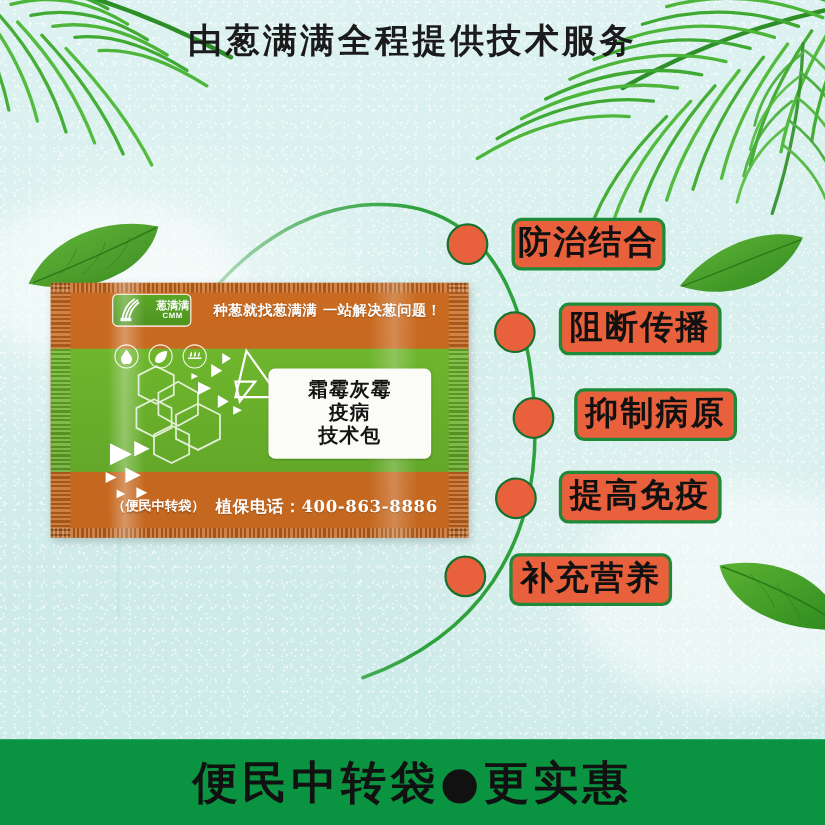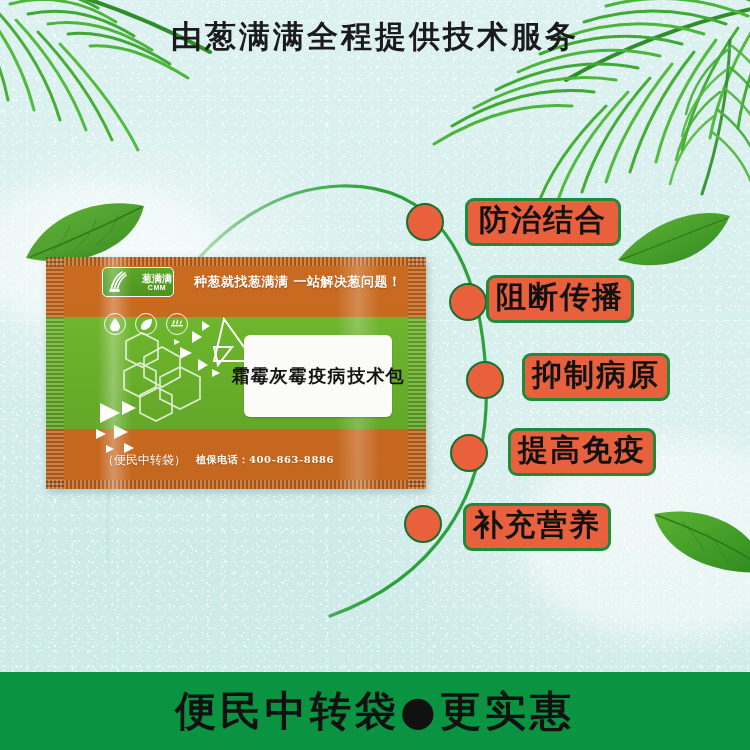--- a/index.html
+++ b/index.html
@@ -163,46 +163,46 @@
     display:flex; align-items:center; justify-content:center;
   }
   .hex-art { position:absolute; left:48px; top:70px; z-index:2; opacity:.95; }
   .tri-art  { position:absolute; left:120px; top:56px; z-index:2; }
   .tri-art2 { position:absolute; left:48px; top:142px; z-index:2; }
   .packet-name {
     position:absolute; right:34px; top:78px;
     width:148px; height:82px;
     background:#fbfbf7;
     border-radius:6px;
-    display:flex; align-items:center; justify-content:center;
+    display:flex; flex-direction:column; align-items:center; justify-content:center;
     gap:1px;
     z-index:3;
     box-shadow:0 1px 2px rgba(0,0,0,.18);
   }
   .packet-name span {
     font-family:"DejaVu Serif", serif;
     font-size:18px; font-weight:700; color:#141414; letter-spacing:1px;
     line-height:1.12;
     white-space:nowrap;
   }
   .packet-footer {
     position:absolute; left:0; right:0; bottom:16px; height:26px;
     display:flex; align-items:center;
     z-index:3;
   }
   .pf-left {
     position:absolute; left:56px;
     font-family:"DejaVu Serif", serif;
-    font-size:12px; font-weight:400; color:#fff; white-space:nowrap;
+    font-size:12px; font-weight:700; color:#fff; white-space:nowrap;
     text-shadow:0 1px 1px rgba(0,0,0,.22);
   }
   .pf-right {
     position:absolute; left:150px;
     font-family:"DejaVu Serif", serif;
-    font-size:10px; font-weight:700; color:#fff; white-space:nowrap;
+    font-size:15px; font-weight:700; color:#fff; white-space:nowrap;
     letter-spacing:.6px;
     text-shadow:0 1px 1px rgba(0,0,0,.22);
   }
   
   .footer-banner {
     position:absolute; left:0; bottom:0; width:750px; height:78px;
     background:#0a9441;
     z-index:7;
     display:flex; align-items:center; justify-content:center;
   }
@@ -366,24 +366,24 @@
   <div class="dot" style="left:406px; top:203px;"></div>
   <div class="dot" style="left:449px; top:283px;"></div>
   <div class="dot" style="left:466px; top:361px;"></div>
   <div class="dot" style="left:450px; top:434px;"></div>
   <div class="dot" style="left:404px; top:505px;"></div>
 
   <div class="header-band">
     <div class="header-title">由葱满满全程提供技术服务</div>
   </div>
 
-  <div class="label-box" style="left:465px; top:198px; width:156px; height:48px;">
+  <div class="label-box" style="left:465px; top:198px; width:140px; height:48px;">
     <span>防治结合</span>
   </div>
-  <div class="label-box" style="left:486px; top:275px; width:148px; height:48px;">
+  <div class="label-box" style="left:508px; top:275px; width:148px; height:48px;">
     <span>阻断传播</span>
   </div>
   <div class="label-box" style="left:522px; top:353px; width:148px; height:48px;">
     <span>抑制病原</span>
   </div>
   <div class="label-box" style="left:463px; top:503px; width:148px; height:48px;">
     <span>补充营养</span>
   </div>
   <div class="label-box" style="left:508px; top:428px; width:148px; height:48px;">
     <span>提高免疫</span>

